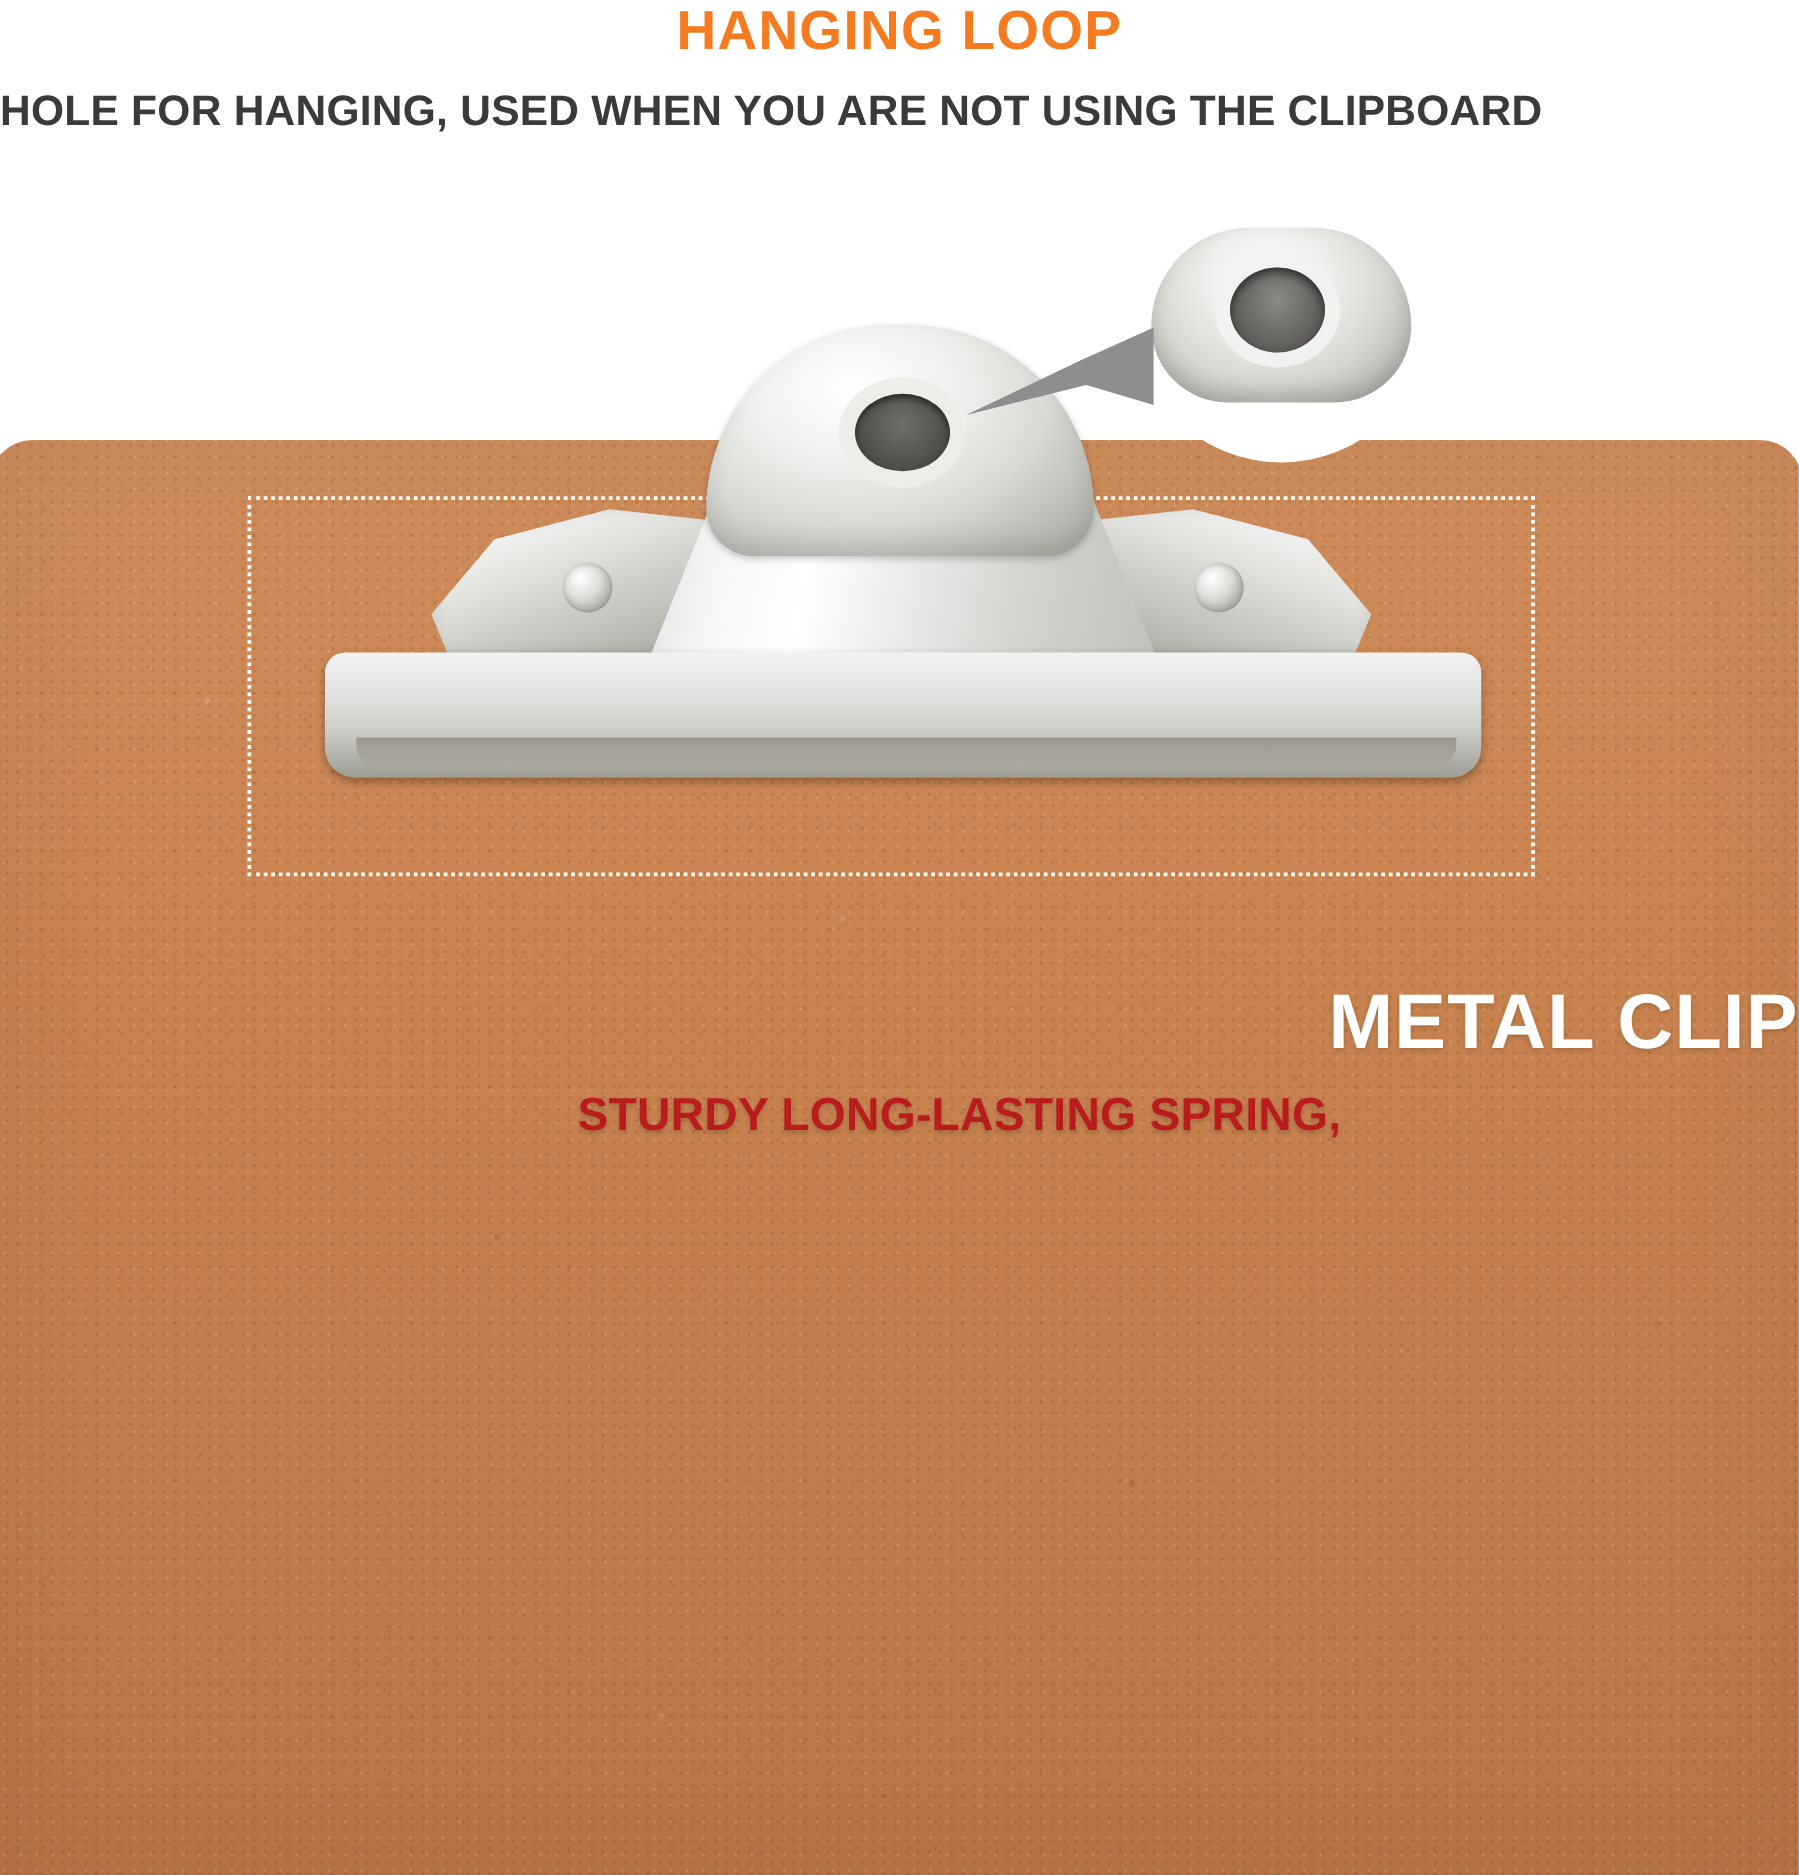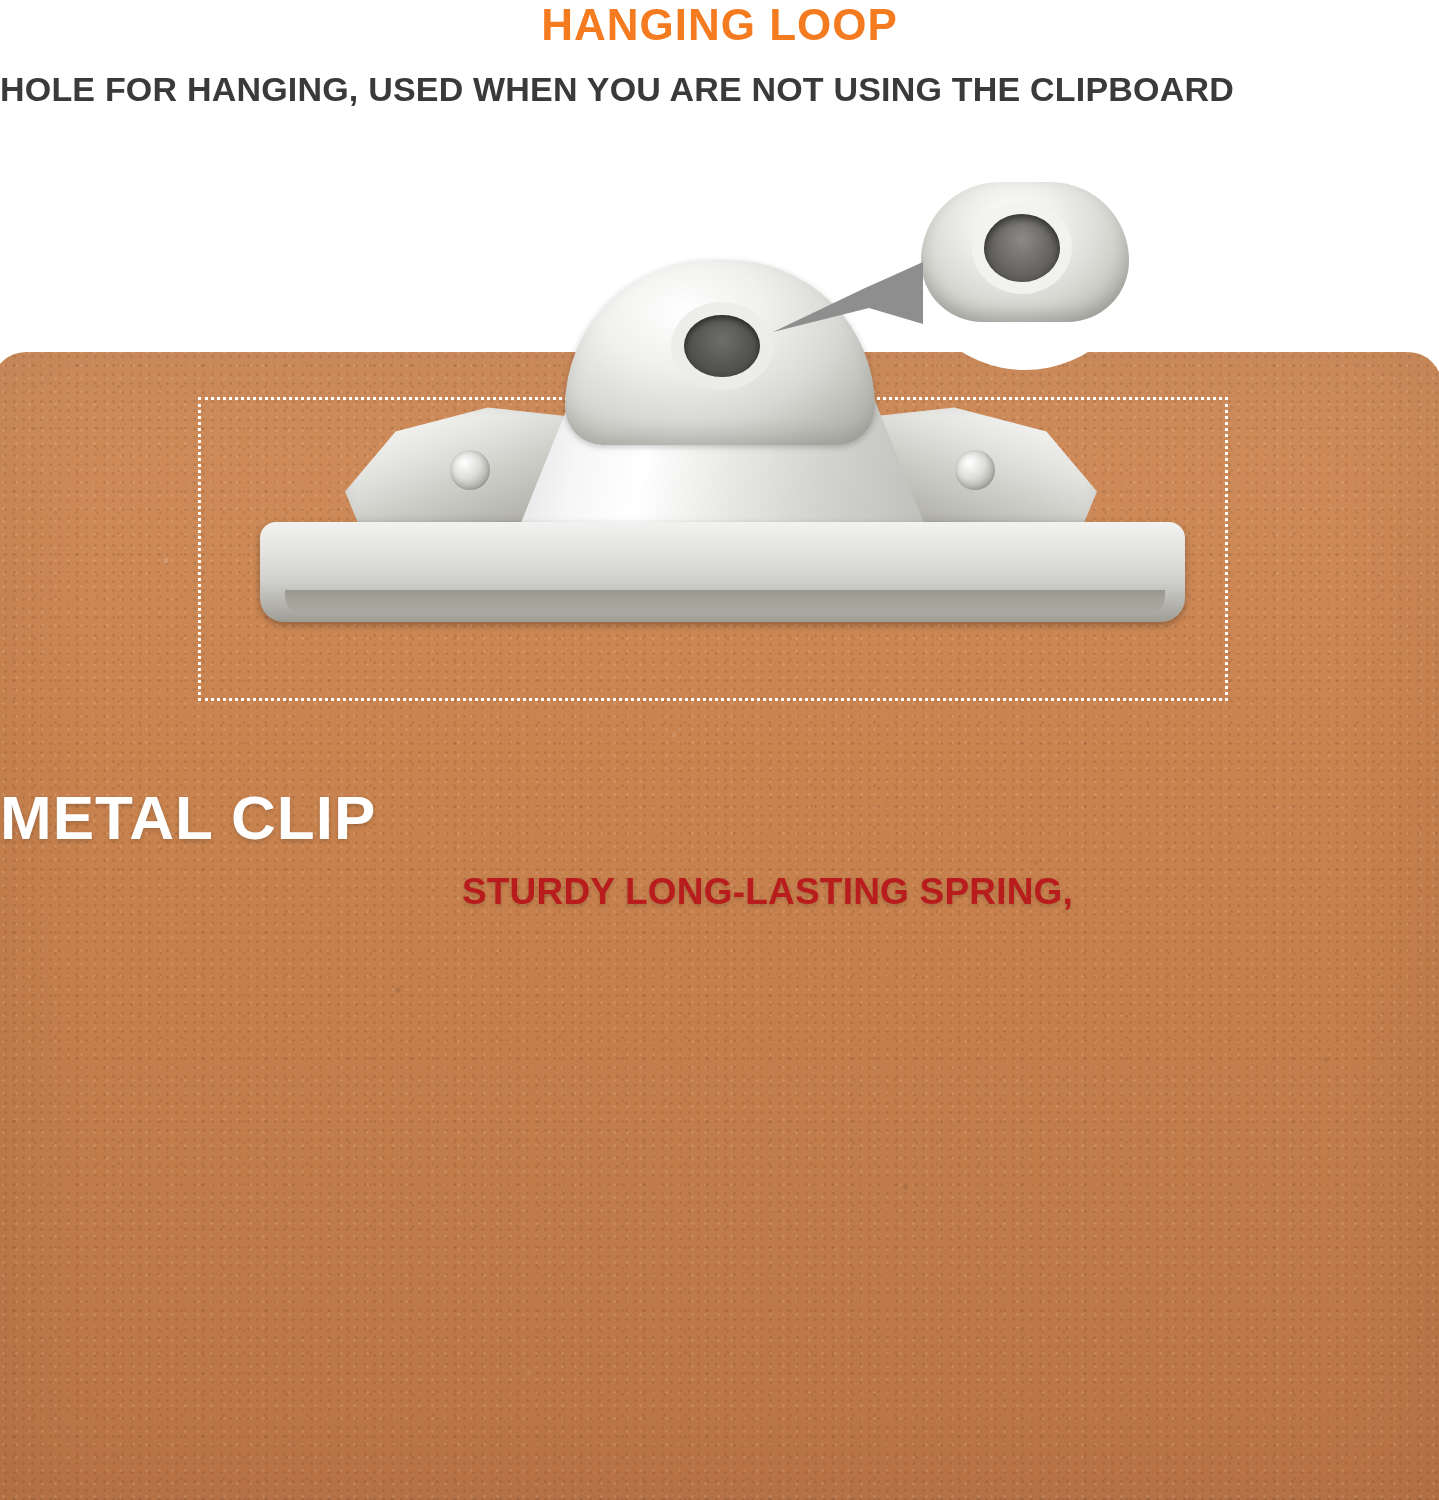--- a/index.html
+++ b/index.html
@@ -221,21 +221,21 @@
     width: 150px;
     height: 85px;
   }
 
   
   #metal-clip-title {
     position: absolute;
     top: 782px;
     left: 0;
     width: 100%;
-    text-align: left;
+    text-align: right;
     font-size: 62px;
     font-weight: bold;
     color: #ffffff;
     letter-spacing: 1px;
     text-shadow: 0 2px 4px rgba(0,0,0,0.18);
   }
   #metal-clip-sub {
     position: absolute;
     top: 868px;
     left: 0;

